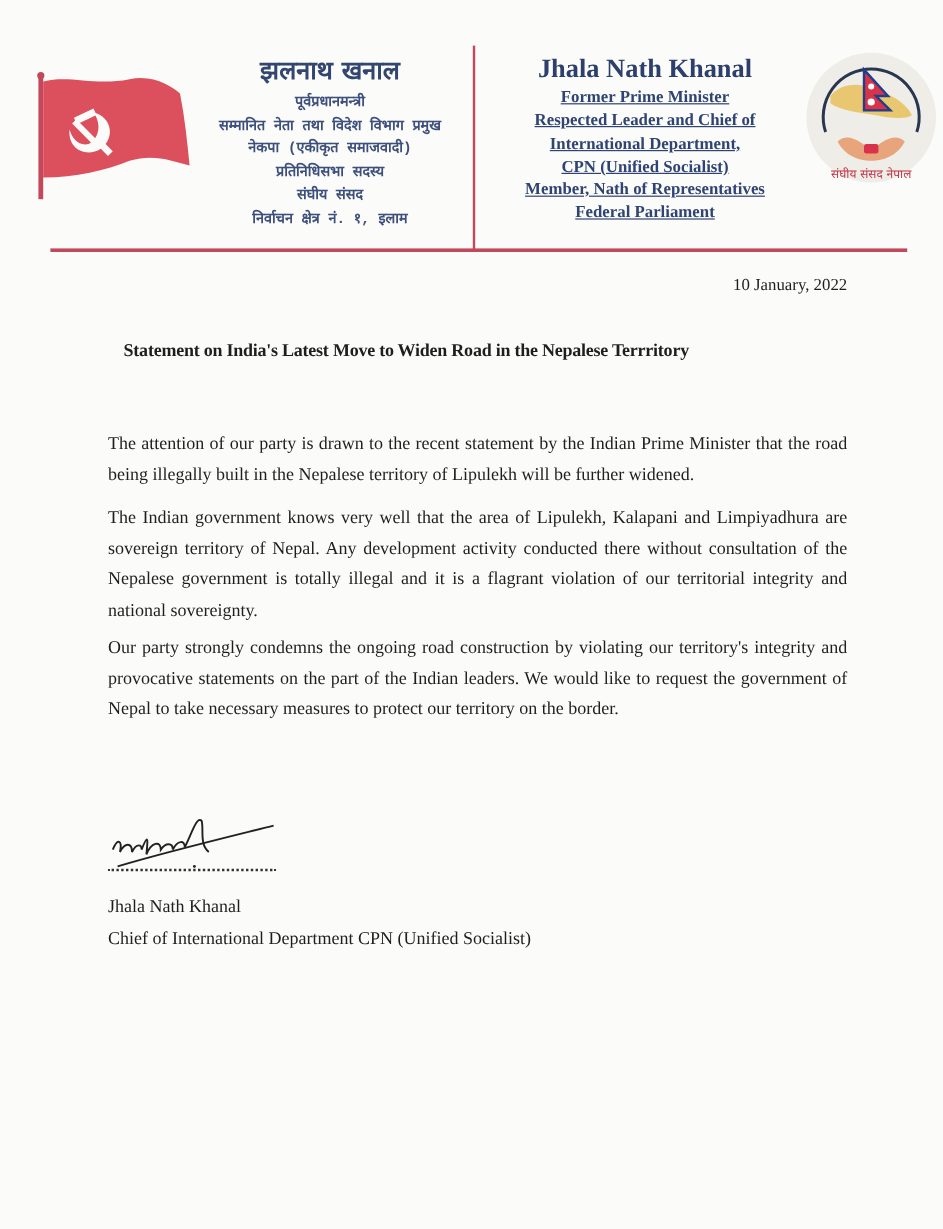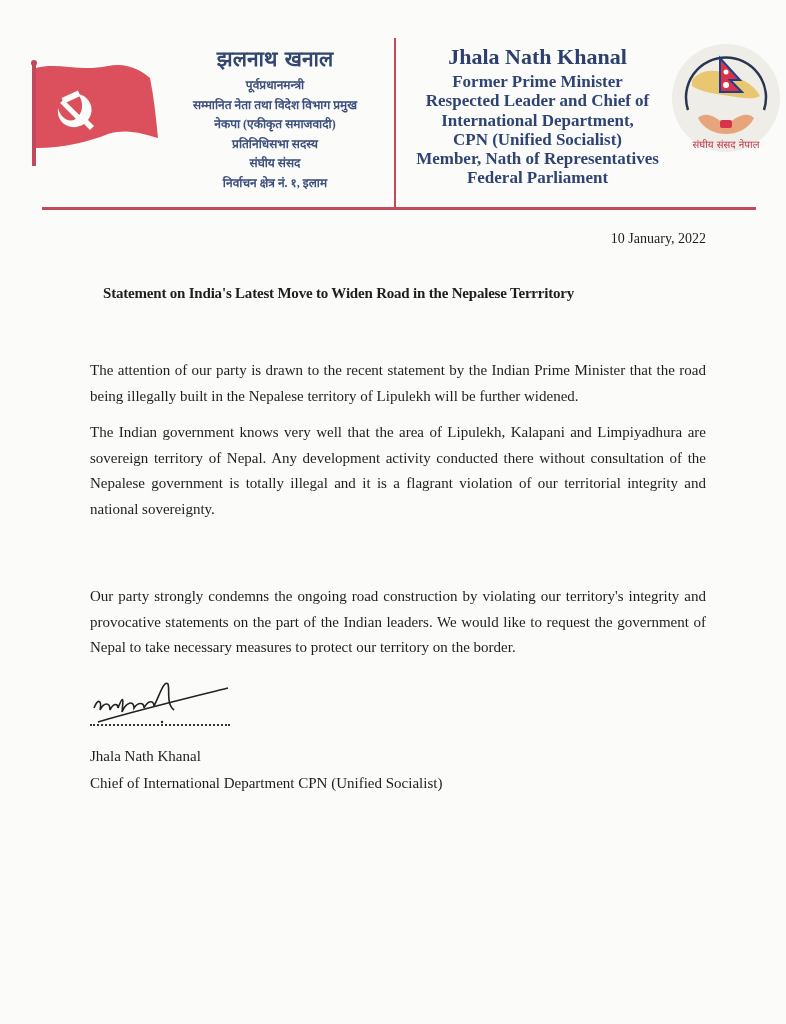--- a/index.html
+++ b/index.html
@@ -12,35 +12,35 @@
     }
     .page { position: absolute; inset: 0; }
 
     
     .flag { position: absolute; left: 18px; top: 58px; width: 150px; height: 110px; }
     .vdivider { position: absolute; left: 394px; top: 38px; width: 2px; height: 171px; background: #c2495b; }
     .hrule { position: absolute; left: 42px; top: 207px; width: 714px; height: 3px; background: #c2495b; }
 
     .hi-block { position: absolute; left: 160px; top: 44px; width: 230px; text-align: center; color: #3b4f7a; }
     .hi-name { font-family: "DejaVu Sans", sans-serif; font-weight: bold; font-size: 21px; line-height: 30px; margin-bottom: 2px; color: #33466f; }
-    .hi-line { font-family: Liberation Serif, serif; font-size: 12px; line-height: 19.5px; font-weight: bold; color: #3d4f7c; text-align: center; }
+    .hi-line { font-family: Liberation Mono, monospace; font-size: 12px; line-height: 19.5px; font-weight: bold; color: #3d4f7c; text-align: center; }
 
     .en-block { position: absolute; left: 410px; top: 42px; width: 255px; text-align: center; color: #2f4473; font-weight: bold; }
     .en-name { font-size: 22px; line-height: 30px; color: #2d3f6c; }
-    .en-line { font-size: 17px; line-height: 19.3px; }
+    .en-line { font-size: 14px; line-height: 19.3px; text-decoration: underline; }
 
     .emblem { position: absolute; left: 670px; top: 40px; width: 112px; height: 118px; }
 
     
     .date { position: absolute; left: 560px; top: 231px; width: 146px; text-align: right; font-size: 14px; }
     .title { position: absolute; left: 91px; top: 285px; font-size: 15px; font-weight: bold; letter-spacing: -0.2px; margin-left: 12px; }
     .para { position: absolute; left: 90px; width: 616px; font-size: 15px; line-height: 25.5px; text-align: justify; }
     .p1 { top: 338px; margin-top: 20px; }
     .p2 { top: 420px; }
-    .p3 { top: 584px; }
+    .p3 { top: 528px; }
 
     .signature { position: absolute; left: 88px; top: 670px; width: 150px; height: 60px; }
     .sig-dots { position: absolute; left: 90px; top: 724px; width: 140px; border-top: 2px dotted #333; }
     .sign-name { position: absolute; left: 90px; top: 748px; font-size: 15px; }
     .sign-title { position: absolute; left: 90px; top: 775px; font-size: 15px; }
   </style>
 </head>
 <body>
 
 <div class="page">

